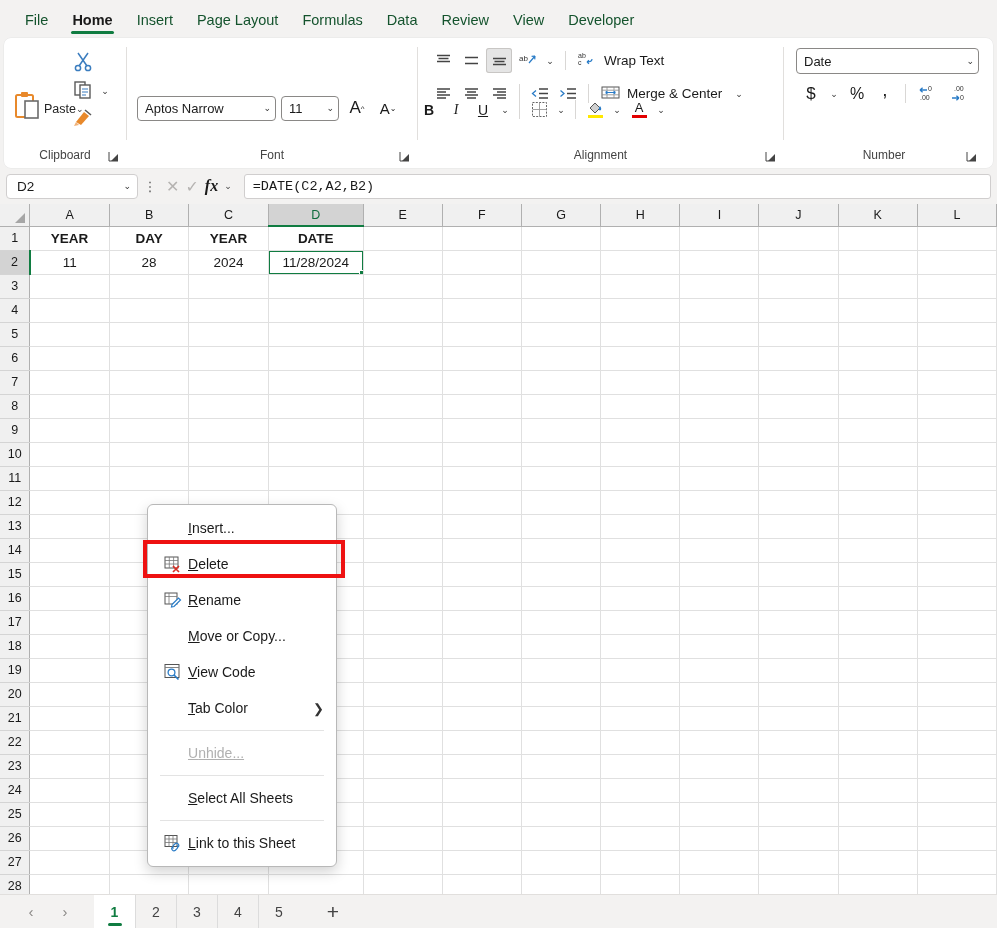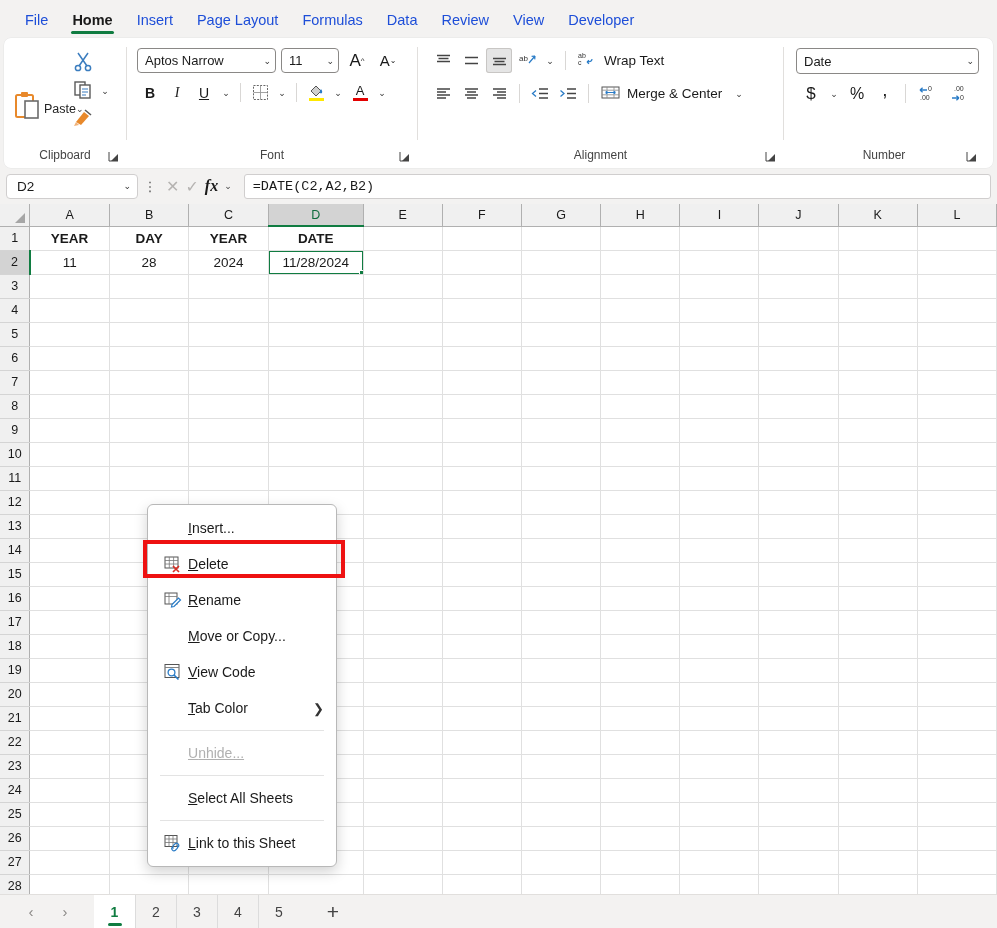--- a/index.html
+++ b/index.html
@@ -13,21 +13,21 @@
   }
   #app { position: relative; width: 997px; height: 928px; background: #f3f2f1; }
 
   
   .ribbon-tabs {
     height: 38px; background: #f3f2f1;
     display: flex; align-items: center;
     padding-left: 14px; gap: 2px;
   }
   .rtab {
-    font-size: 14.5px; color: #1d4ed8;
+    font-size: 14.5px; color: #14532d;
     padding: 6px 11px 5px 11px;
     position: relative; white-space: nowrap;
     cursor: default; border-radius: 4px;
   }
   .rtab.active { font-weight: bold; color: #1a1a1a; }
   .rtab.active::after {
     content: ""; position: absolute;
     left: 10px; right: 10px; bottom: -1px;
     height: 2.5px; background: #107c41; border-radius: 2px;
   }
@@ -265,21 +265,21 @@
       <div class="grp-dlg">
         <svg width="13" height="13" viewBox="0 0 13 13">
             <path d="M2 2v9h9" fill="none" stroke="#444" stroke-width="1"></path>
             <path d="M11 4 L11 11 L4 11 Z" fill="#444"></path>
           </svg>
       </div>
     </div>
     <div class="grp-sep"></div>
 
     <div class="grp font-grp">
-      <div style="display:flex;flex-direction:column;flex:1;">
+      <div style="display:flex;flex-direction:row;flex:1;gap:11px;">
         <div class="font-row1">
           <div class="combo ff-combo">
             <span class="cv">Aptos Narrow</span>
             <span class="chev">⌄</span>
           </div>
           <div class="combo fs-combo">
             <span class="cv">11</span>
             <span class="chev">⌄</span>
           </div>
           <div class="ib" style="font-size:17px;">A<sup style="font-size:8px;">^</sup></div>

